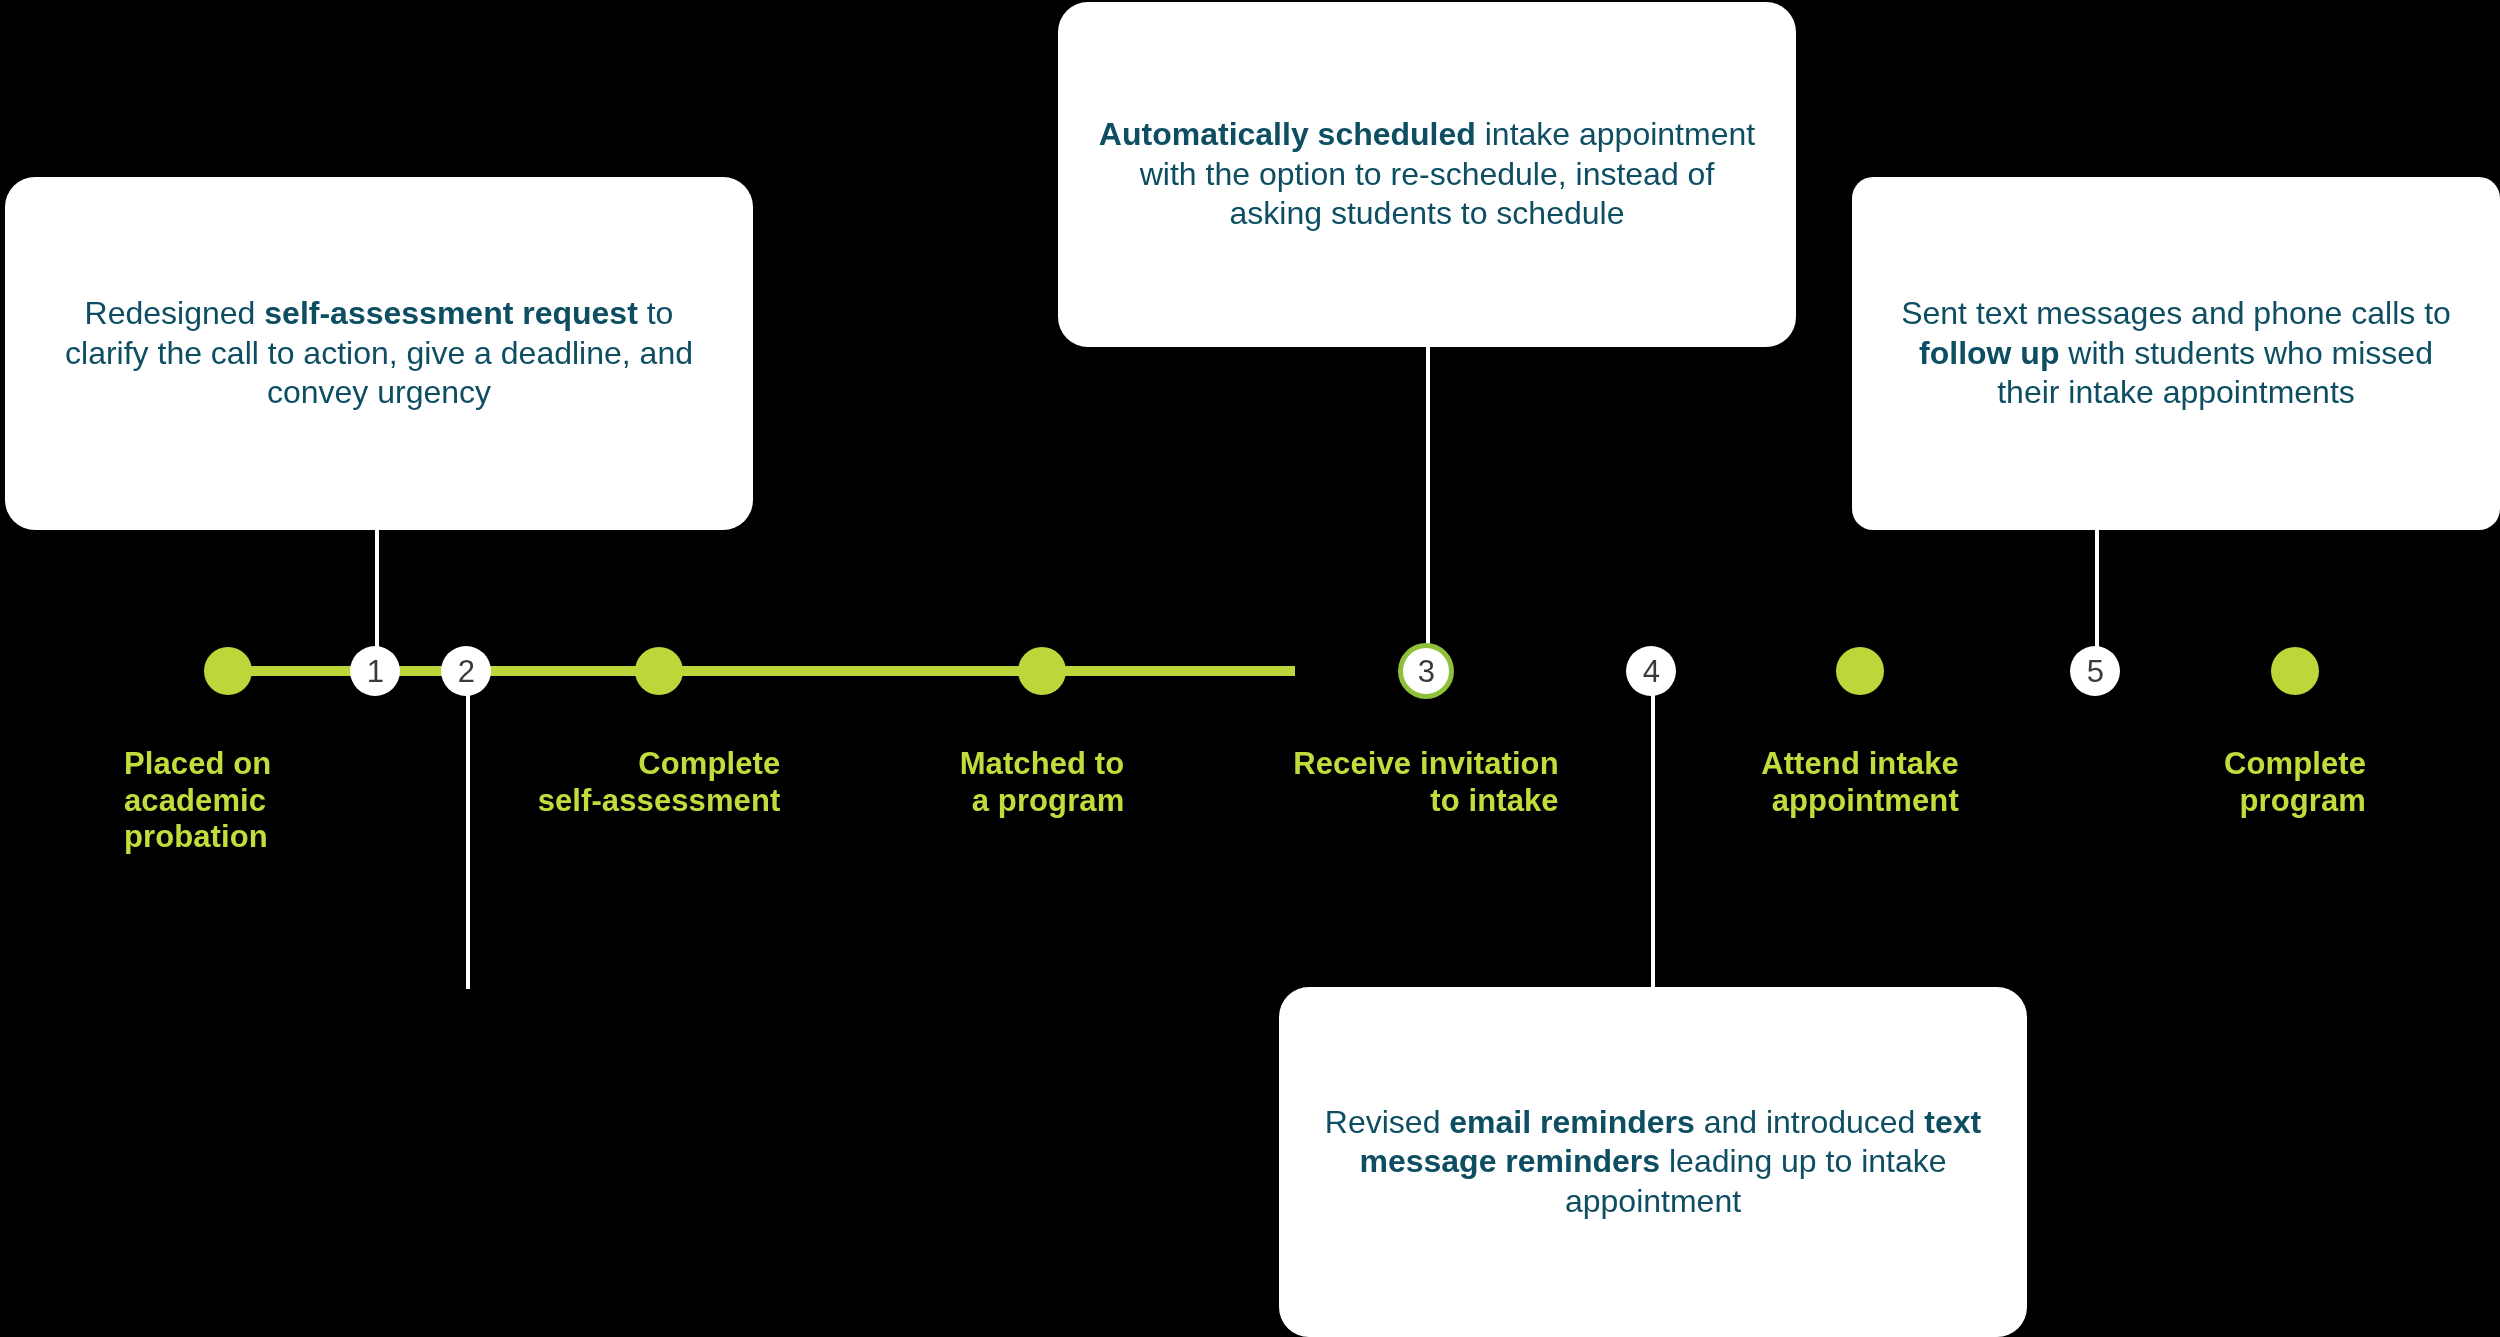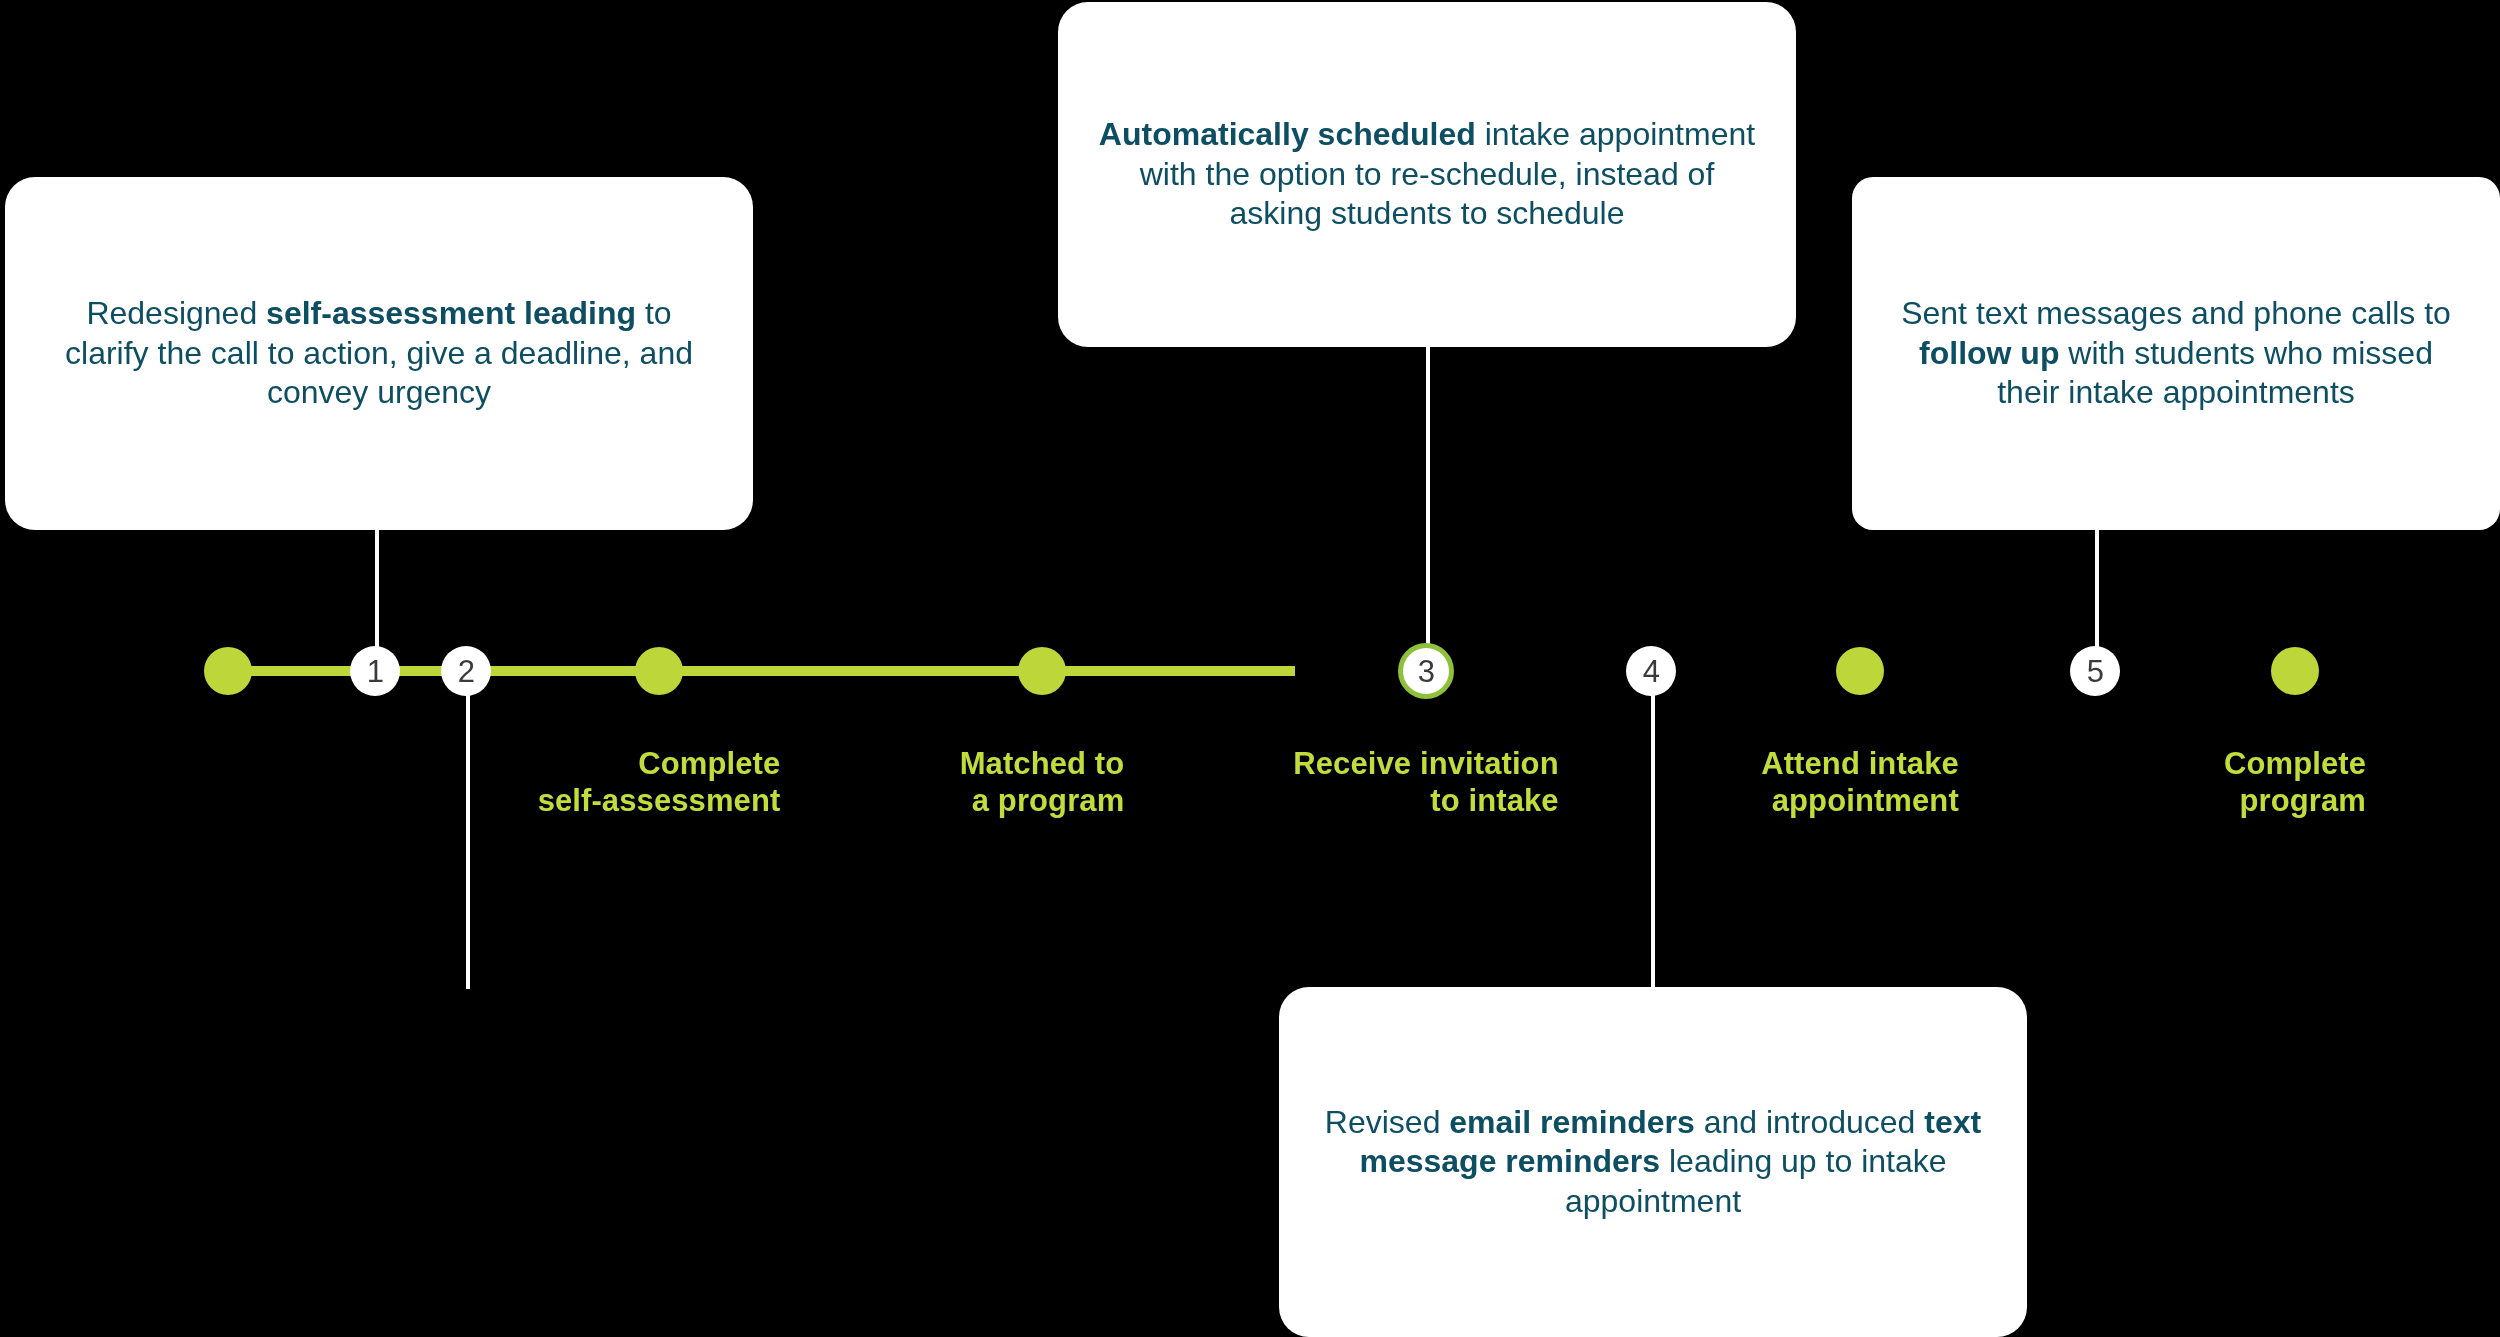--- a/index.html
+++ b/index.html
@@ -82,21 +82,21 @@
     width:4px;
     background:#FFFFFF;
   }
 </style>
 </head>
 <body>
 
 <div id="stage">
 
   <div class="callout" style="left:5px; top:177px; width:748px; height:353px;">
-    <p>Redesigned <b>self-assessment leading</b> to clarify the call to action, give a deadline, and convey urgency</p>
+    <p>Redesigned <b>self-assessment request</b> to clarify the call to action, give a deadline, and convey urgency</p>
   </div>
   <div class="stem" style="left:375px; top:530px; height:122px;"></div>
 
   <div class="callout" style="left:1058px; top:2px; width:738px; height:345px;">
     <p><b>Automatically scheduled</b> intake appointment with the option to re-schedule, instead of asking students to schedule</p>
   </div>
   <div class="stem" style="left:1426px; top:347px; height:300px;"></div>
 
   <div class="callout" style="left:1852px; top:177px; width:648px; height:353px;border-radius:21px;">
     <p>Sent text messages and phone calls to <b>follow up</b> with students who missed their intake appointments</p>
@@ -128,20 +128,23 @@
   <div class="num-marker ringed" style="left:1426px;">
     <span>3</span>
   </div>
   <div class="num-marker" style="left:1651px;">
     <span>4</span>
   </div>
   <div class="num-marker" style="left:2095px;">
     <span>5</span>
   </div>
 
+  <div class="step-label l" style="left:124px; top:746px;">Placed on
+academic
+probation</div>
 
   <div class="step-label c" style="left:659px; top:746px;">Complete
 self-assessment</div>
 
   <div class="step-label c" style="left:1042px; top:746px;">Matched to
 a program</div>
 
   <div class="step-label c" style="left:1426px; top:746px;">Receive invitation
 to intake</div>
 

